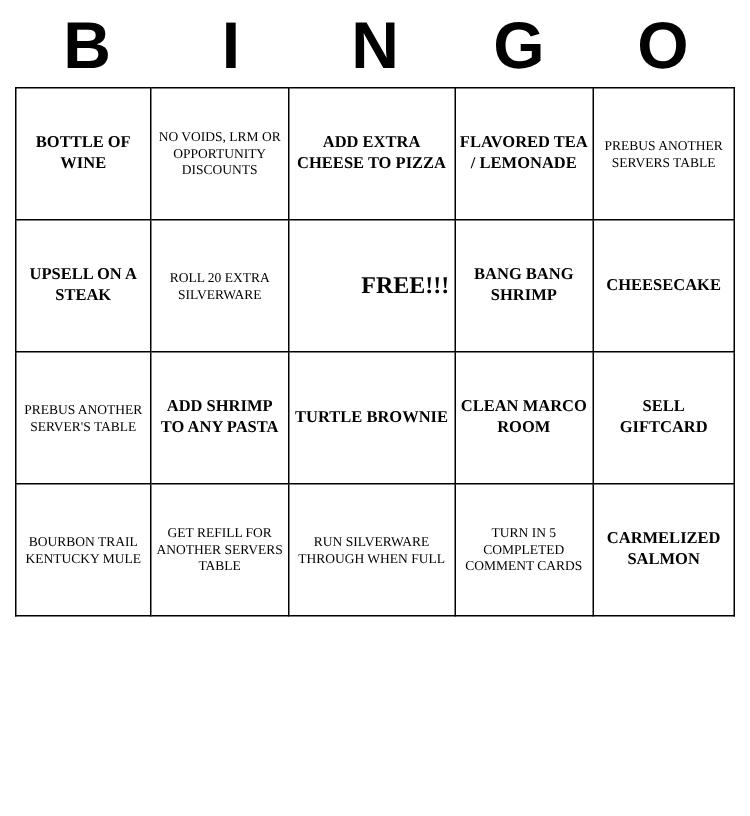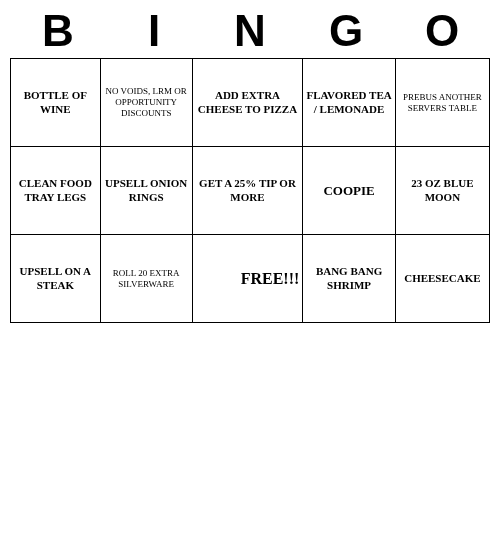--- a/index.html
+++ b/index.html
@@ -72,27 +72,34 @@
 <table class="bingo-grid">
   <tbody id="grid-body">
   <tr>
         <td>BOTTLE OF WINE</td>
         <td class="small-text">NO VOIDS, LRM OR OPPORTUNITY DISCOUNTS</td>
         <td>ADD EXTRA CHEESE TO PIZZA</td>
         <td>FLAVORED TEA / LEMONADE</td>
         <td class="small-text">PREBUS ANOTHER SERVERS TABLE</td>
       </tr>
       <tr>
-        <td>CLEAN FOOD TRAY LEGS</td>
-        <td>UPSELL ONION RINGS</td>
-        <td>GET A 25% TIP OR MORE</td>
-        <td class="large-text">COOPIE</td>
-        <td>23 OZ BLUE MOON</td>
-      </tr>
-      <tr>
         <td>UPSELL ON A STEAK</td>
         <td class="small-text">ROLL 20 EXTRA SILVERWARE</td>
         <td class="free">FREE!!!</td>
         <td>BANG BANG SHRIMP</td>
         <td>CHEESECAKE</td>
       </tr>
+      <tr>
+        <td class="small-text">PREBUS ANOTHER SERVER'S TABLE</td>
+        <td>ADD SHRIMP TO ANY PASTA</td>
+        <td>TURTLE BROWNIE</td>
+        <td>CLEAN MARCO ROOM</td>
+        <td>SELL GIFTCARD</td>
+      </tr>
+      <tr>
+        <td class="small-text">BOURBON TRAIL KENTUCKY MULE</td>
+        <td class="small-text">GET REFILL FOR ANOTHER SERVERS TABLE</td>
+        <td class="small-text">RUN SILVERWARE THROUGH WHEN FULL</td>
+        <td class="small-text">TURN IN 5 COMPLETED COMMENT CARDS</td>
+        <td>CARMELIZED SALMON</td>
+      </tr>
     </tbody>
 </table>
 
 </body></html>

